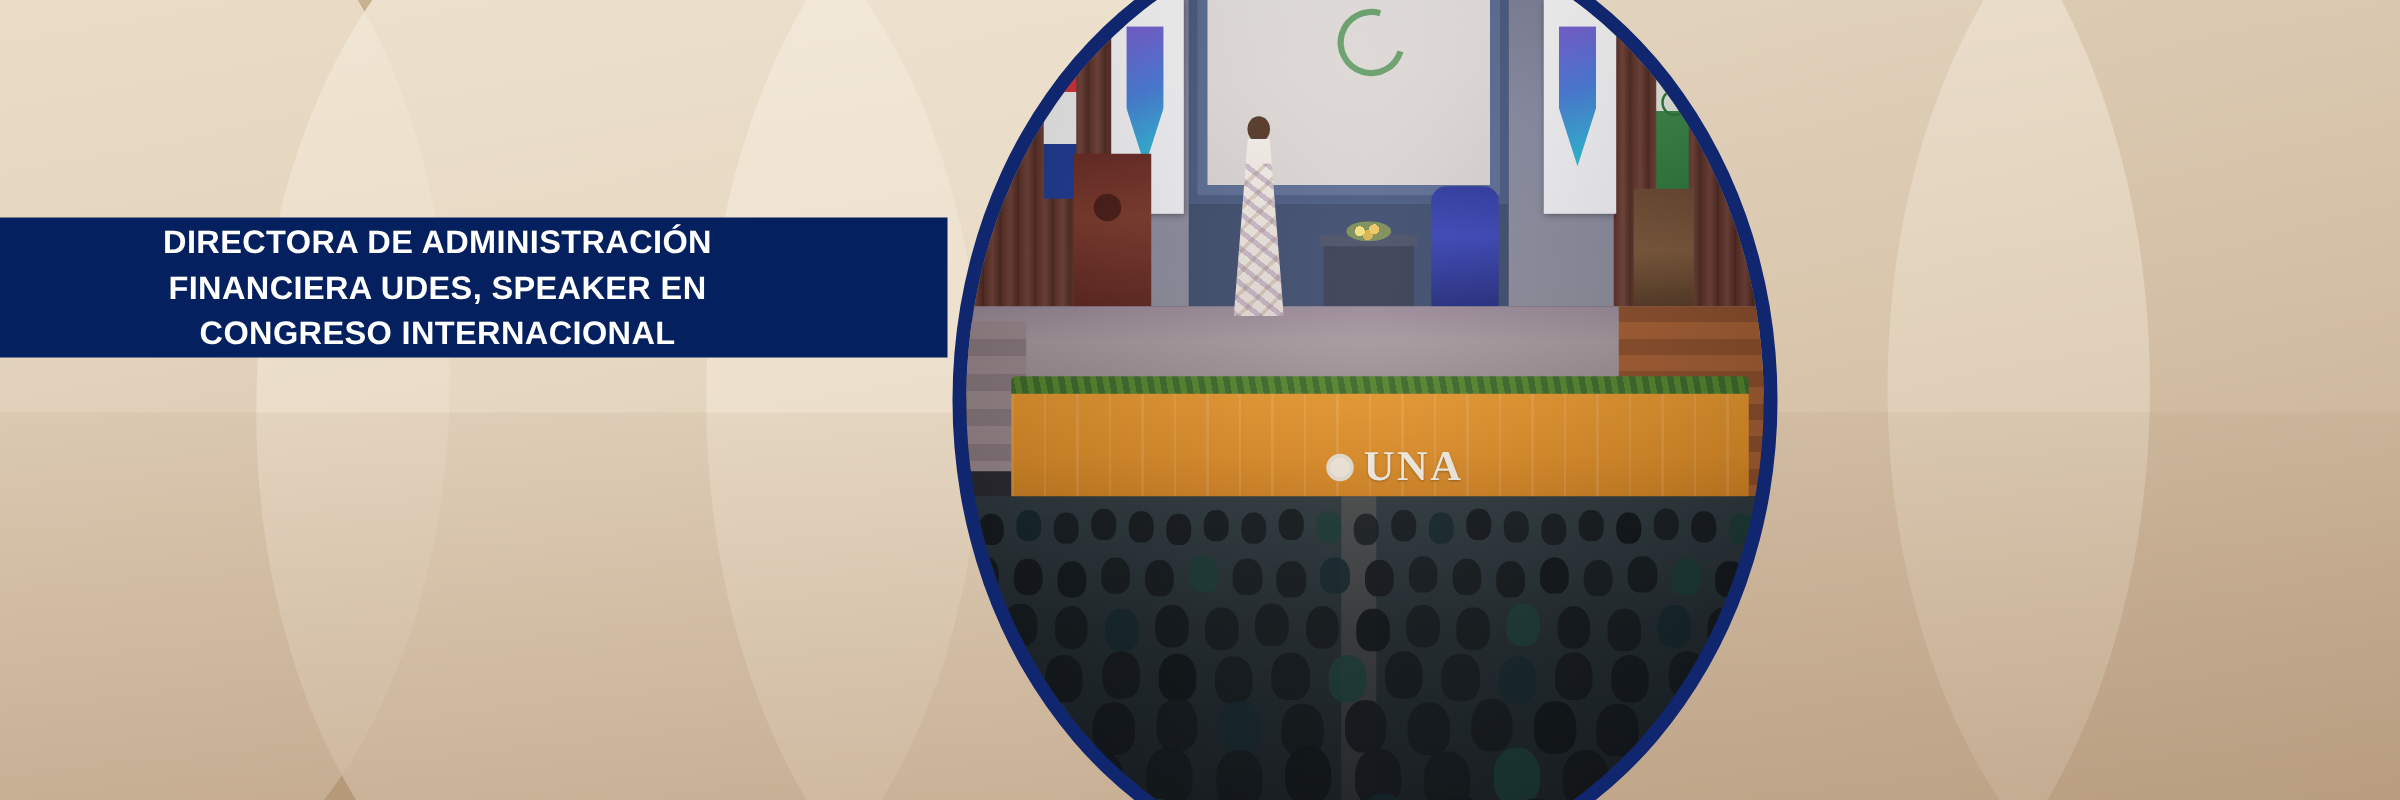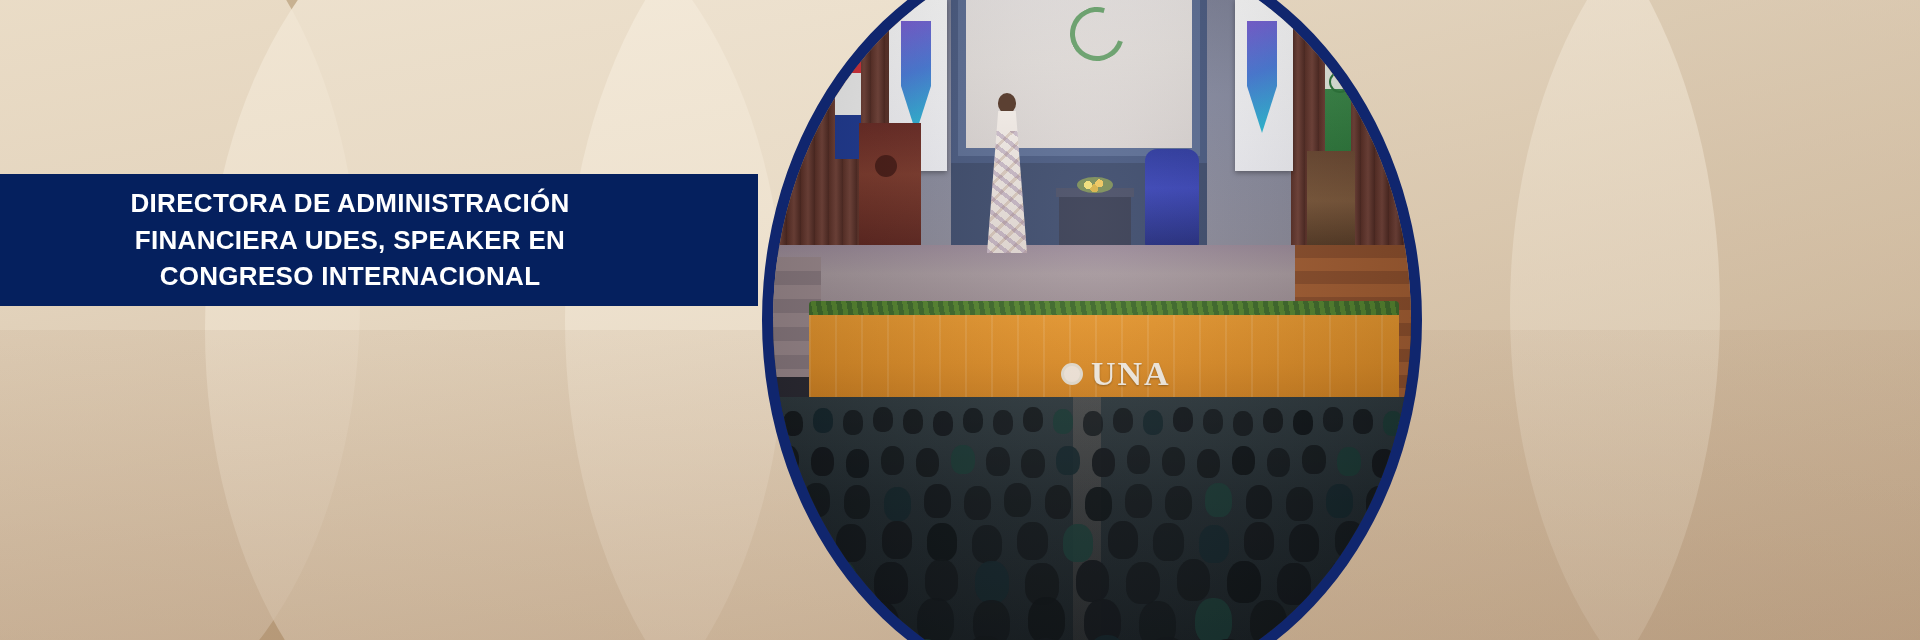--- a/index.html
+++ b/index.html
@@ -57,21 +57,21 @@
     background: linear-gradient(180deg, rgba(168,135,103,0.10) 0%, rgba(168,135,103,0.30) 100%);
     pointer-events: none;
   }
 
   
   #title-bar {
     position: absolute;
     left: 0;
     top: 174px;
     width: 758px;
-    height: 132px;
+    height: 112px;
     background: #05205e;
     display: flex;
     align-items: center;
     justify-content: center;
     padding-right: 58px;
     z-index: 6;
   }
   #title-text {
     color: #ffffff;
     font-size: 26px;

